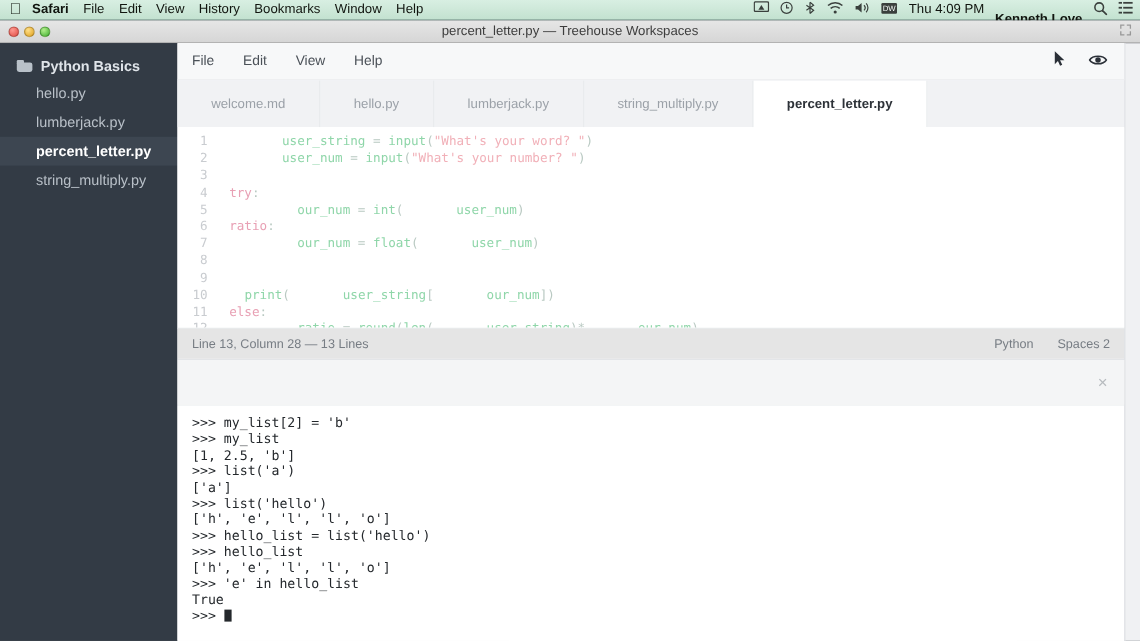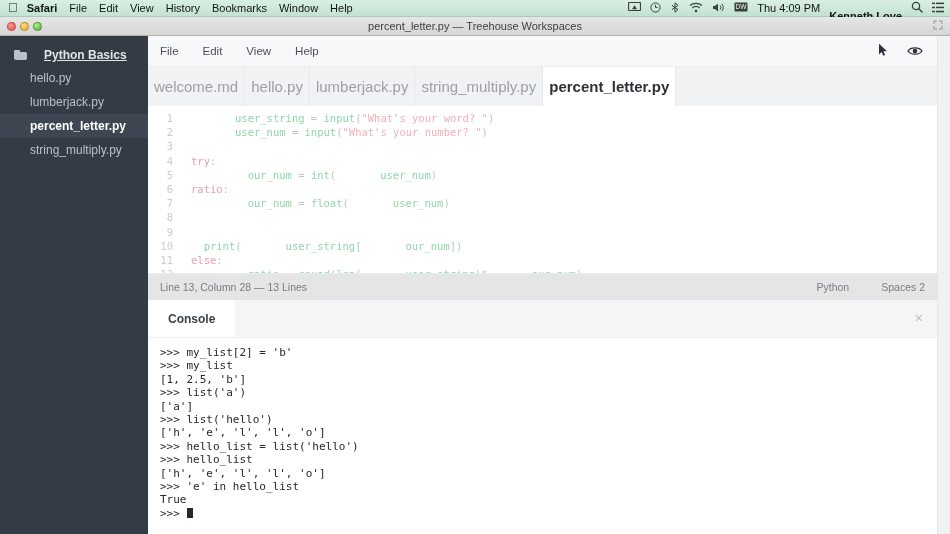--- a/index.html
+++ b/index.html
@@ -44,21 +44,21 @@
   #titlebar .fs{ margin-left:auto; margin-right:7px; opacity:.5; font-size:10px; }
 
   
   #shell{ position:absolute; left:0; top:36px; width:950px; height:498px; display:flex; }
 
   
   #sidebar{
     width:148px; background:#333b45; flex:0 0 148px;
     padding-top:8px; color:#c4cad1; font-size:12px;
   }
-  .proj{ display:flex; align-items:center; gap:17px; padding:4px 10px 4px 14px; font-weight:bold; color:#dfe4e9;text-decoration:underline; }
+  .proj{ display:flex; align-items:center; gap:7px; padding:4px 10px 4px 14px; font-weight:bold; color:#dfe4e9; }
   .folder{ width:13px; height:10px; position:relative; flex:0 0 13px; }
   .folder:before{ content:""; position:absolute; left:0; top:2px; width:13px; height:8px; background:#b9c1c9; border-radius:1px 2px 2px 2px; }
   .folder:after{ content:""; position:absolute; left:0; top:0; width:6px; height:3px; background:#b9c1c9; border-radius:1px 1px 0 0; }
   .fitem{ padding:4px 10px 4px 30px; color:#b9c0c8; line-height:16px; white-space:nowrap; }
   .fitem.active{ background:#3d4651; color:#ffffff; font-weight:bold; }
 
   
   #main{ flex:1; background:#f3f4f6; display:flex; flex-direction:column; min-width:0; }
 
   
@@ -69,21 +69,21 @@
   #edmenu{
     height:31px; background:#f7f8f9; display:flex; align-items:center;
     padding-left:12px; border-bottom:1px solid #ebedef; position:relative;
   }
   #edmenu .m{ font-size:11.5px; color:#4b5158; margin-right:24px; }
   #edmenu .icons{ position:absolute; right:14px; top:0; height:31px; display:flex; align-items:center; gap:18px; }
 
   #tabs{ height:39px; background:#f7f8f9; display:flex; align-items:stretch; }
   .tab{
     display:flex; align-items:center; justify-content:center;
-    padding:0 6px; font-size:15px; color:#9ba1a8;
+    padding:0 28px; font-size:11px; color:#9ba1a8;
     background:#f1f2f4; border-right:1px solid #e7e9eb; white-space:nowrap;
   }
   .tab.active{ background:#ffffff; color:#2d3238; font-weight:bold; }
   .tabfill{ flex:1; background:#f1f2f4; }
 
   
   #code{
     flex:1; background:#ffffff; position:relative; overflow:hidden;
     font-family:"DejaVu Sans Mono", monospace; font-size:10.5px; line-height:14.2px;
     padding-top:5px;
@@ -94,21 +94,21 @@
   .v{ color:#8fd6a9;margin-left:44px; }       
   .kw{ color:#e8a0b4; }      
   .fn{ color:#8fd6a9; }      
   .st{ color:#f1b0b8; }      
   .pn{ color:#b9c9c2; }
 
   #statusbar{
     height:26px; background:#e5e5e5; border-top:1px solid #e9ebed;
     display:flex; align-items:center; padding:0 12px; font-size:10.5px; color:#777d84;
   }
-  #statusbar .right{ margin-left:auto; display:flex; gap:32px; }
+  #statusbar .right{ margin-left:auto; display:flex; gap:20px; }
 
   
   #consoleCard{ flex:1; background:#ffffff; display:flex; flex-direction:column; min-height:0; }
   #ctabs{ height:38px; background:#f4f5f6; display:flex; align-items:stretch; position:relative; border-bottom:1px solid #eceef0; }
   #ctabs .ctab{ display:flex; align-items:center; padding:0 20px; font-size:12px; color:#3b4046; background:#ffffff; font-weight:bold; }
   #ctabs .cfill{ flex:1; background:#f4f5f6; }
   #ctabs .cx{ position:absolute; right:14px; top:11px; font-size:14px; color:#b7bbbf; line-height:14px; }
   #conout{
     flex:1; background:#ffffff; overflow:hidden;
     font-family:"DejaVu Sans Mono", monospace; font-size:11px; line-height:13.4px;
@@ -307,21 +307,20 @@
         <span>Line 13, Column 28 — 13 Lines</span>
         <span class="right">
           <span>Python</span>
           <span>Spaces 2</span>
         </span>
       </div>
     </div>
 
     <div id="consoleCard">
       <div id="ctabs">
-        <div class="ctab">Console</div>
         <div class="cfill"></div>
         <div class="cx">×</div>
       </div>
       <div id="conout"><span>&gt;&gt;&gt; my_list[2] = 'b'</span>
 <span>&gt;&gt;&gt; my_list</span>
 <span>[1, 2.5, 'b']</span>
 <span>&gt;&gt;&gt; list('a')</span>
 <span>['a']</span>
 <span>&gt;&gt;&gt; list('hello')</span>
 <span>['h', 'e', 'l', 'l', 'o']</span>

